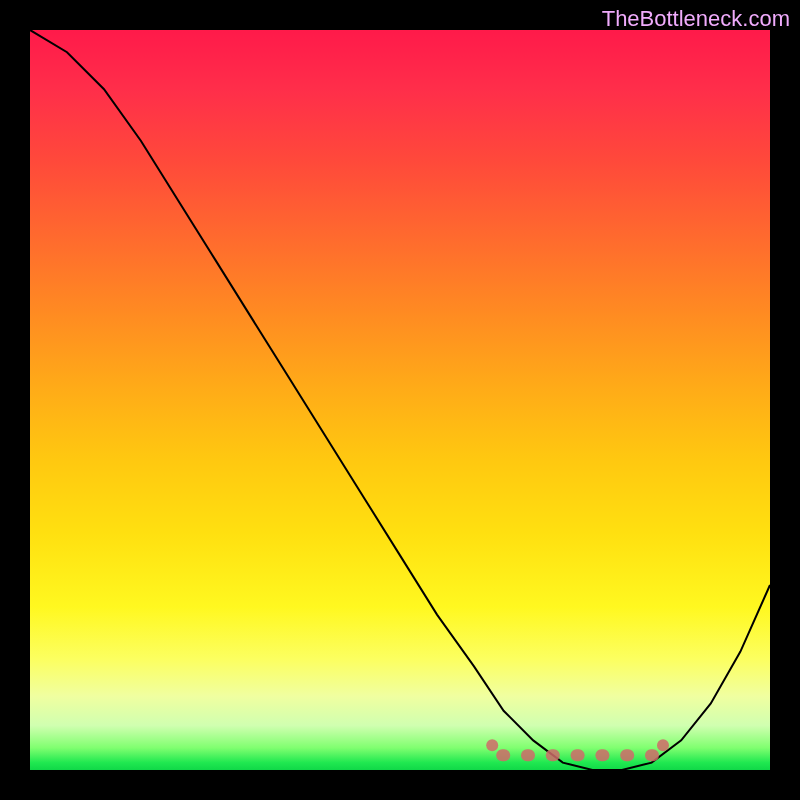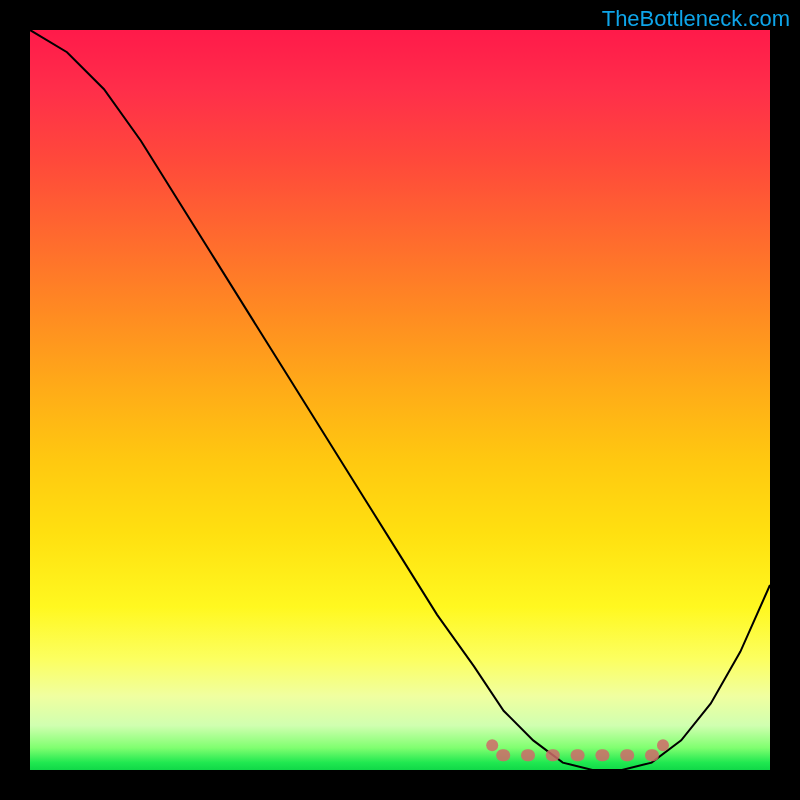--- a/index.html
+++ b/index.html
@@ -8,21 +8,21 @@
     height: 800px;
     background: #000;
     position: relative;
     overflow: hidden;
     font-family: Arial, sans-serif;
   }
   .watermark {
     position: absolute;
     top: 6px;
     right: 10px;
-    color: #0ea5e9;
+    color: #f0abfc;
     font-size: 22px;
     font-weight: 500;
     z-index: 10;
     text-align: center;
   }
   .plot-area {
     position: absolute;
     left: 30px;
     top: 30px;
     width: 740px;

